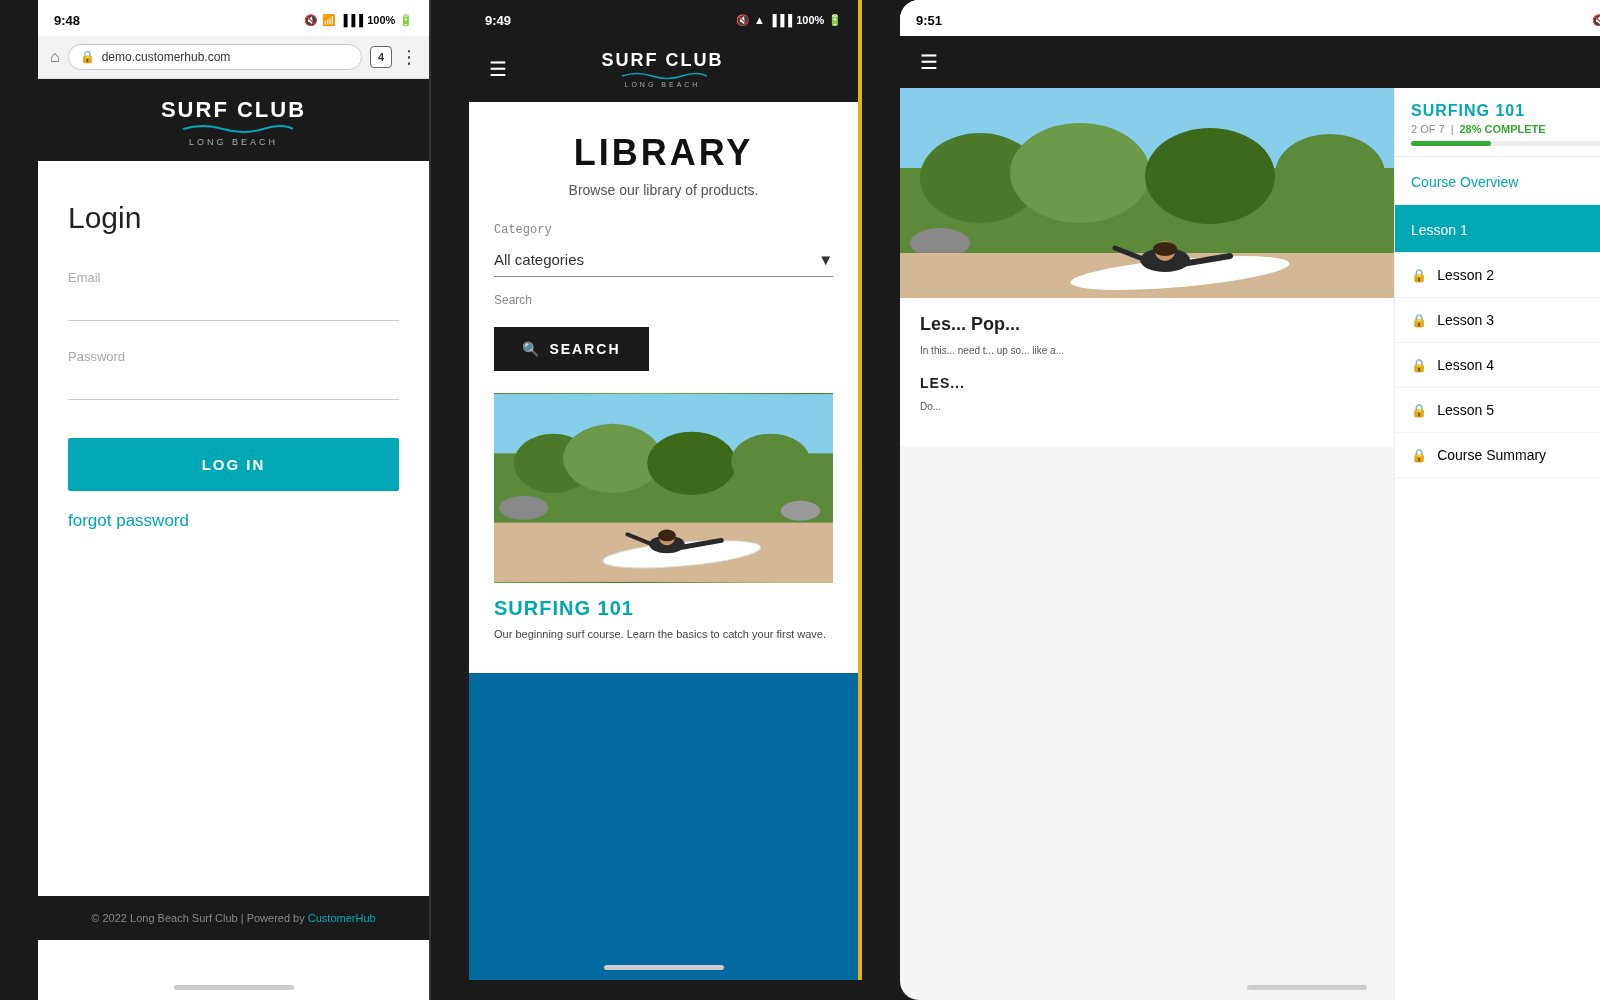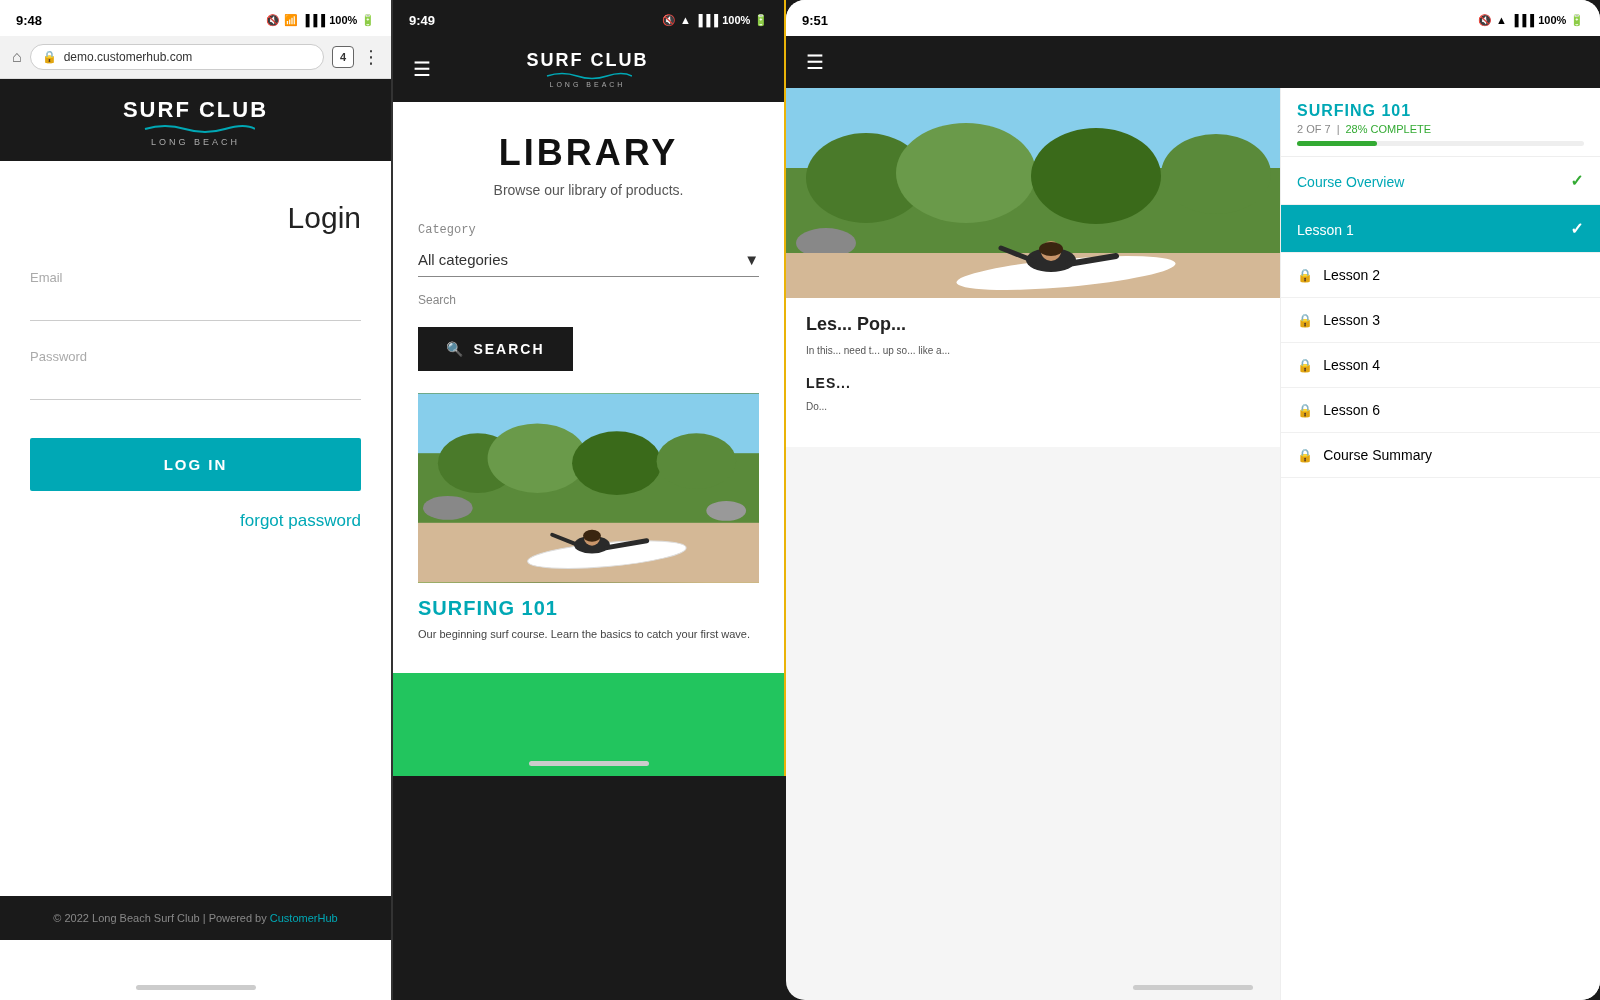--- a/index.html
+++ b/index.html
@@ -11,20 +11,21 @@
       font-family: -apple-system, BlinkMacSystemFont, 'Segoe UI', Arial, sans-serif;
       overflow: hidden;
     }
 
     
     .phone {
       position: relative;
       background: #000;
       overflow: hidden;
       flex-shrink: 0;
+      margin-left: 38px;
     }
 
     
     .phone1 {
       width: 393px;
       height: 1000px;
       background: #fff;
       border-right: 2px solid #333;
     }
 
@@ -129,21 +130,21 @@
       font-size: 9px;
       letter-spacing: 3px;
       text-transform: uppercase;
       margin-top: 2px;
     }
 
     .login-container {
       padding: 40px 30px 30px;
       display: flex;
       flex-direction: column;
-      align-items: flex-end;
+      align-items: flex-start;
       background: #fff;
     }
 
     .login-title {
       font-size: 30px;
       font-weight: 400;
       color: #222;
       margin-bottom: 35px;
     }
 
@@ -220,23 +221,23 @@
       transform: translateX(-50%);
       width: 120px;
       height: 5px;
       background: #ccc;
       border-radius: 3px;
     }
 
     
     .phone2 {
       width: 393px;
-      height: 776px;
-      background: #22c55e;
-      border-right: 2px solid #eab308;
+      height: 980px;
+      background: #0369a1;
+      border-right: 4px solid #eab308;
       position: relative;
     }
 
     .phone2-header {
       background: #1a1a1a;
       padding: 14px 20px 14px;
       display: flex;
       align-items: center;
       justify-content: space-between;
     }
@@ -479,21 +480,21 @@
       font-size: 11px;
       color: #888;
       display: flex;
       align-items: center;
       gap: 6px;
       margin-bottom: 6px;
     }
 
     .sidebar-progress-green {
       color: #3a3;
-      font-weight: 400;
+      font-weight: 700;
     }
 
     .sidebar-progress-bar {
       width: 100%;
       height: 5px;
       background: #eee;
       border-radius: 3px;
     }
 
     .sidebar-progress-fill {
@@ -787,21 +788,21 @@
       <div class="sidebar-item">
         <div class="sidebar-item-label">
           <span class="lock-icon">🔒</span>
           <span>Lesson 4</span>
         </div>
       </div>
 
       <div class="sidebar-item">
         <div class="sidebar-item-label">
           <span class="lock-icon">🔒</span>
-          <span>Lesson 6</span>
+          <span>Lesson 5</span>
         </div>
       </div>
 
       <div class="sidebar-item">
         <div class="sidebar-item-label">
           <span class="lock-icon">🔒</span>
           <span>Course Summary</span>
         </div>
       </div>
     </div>

